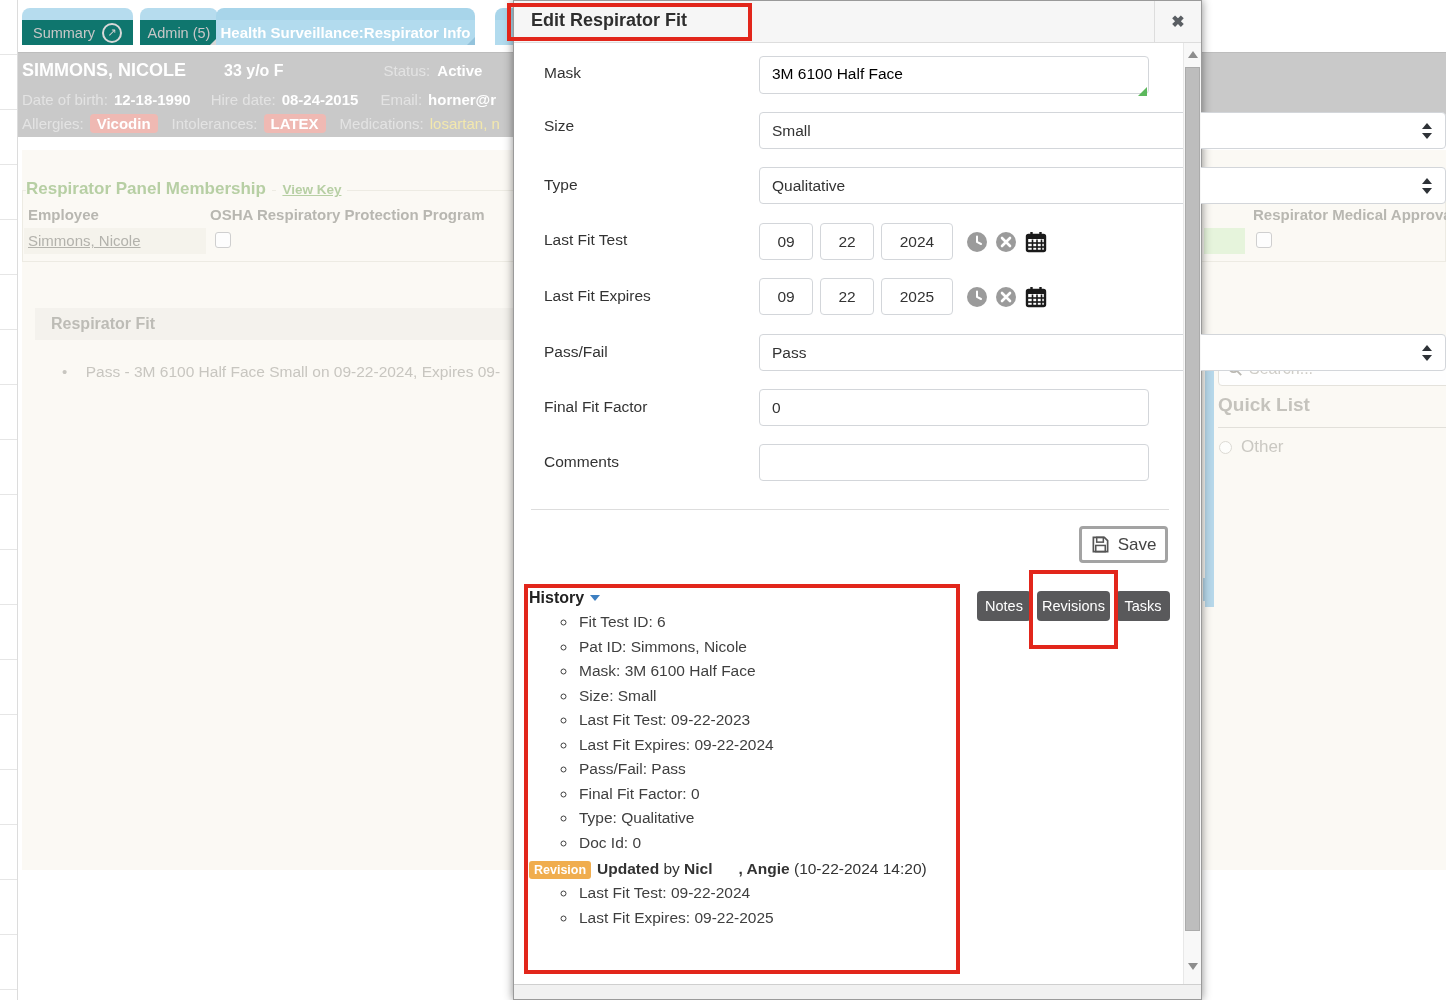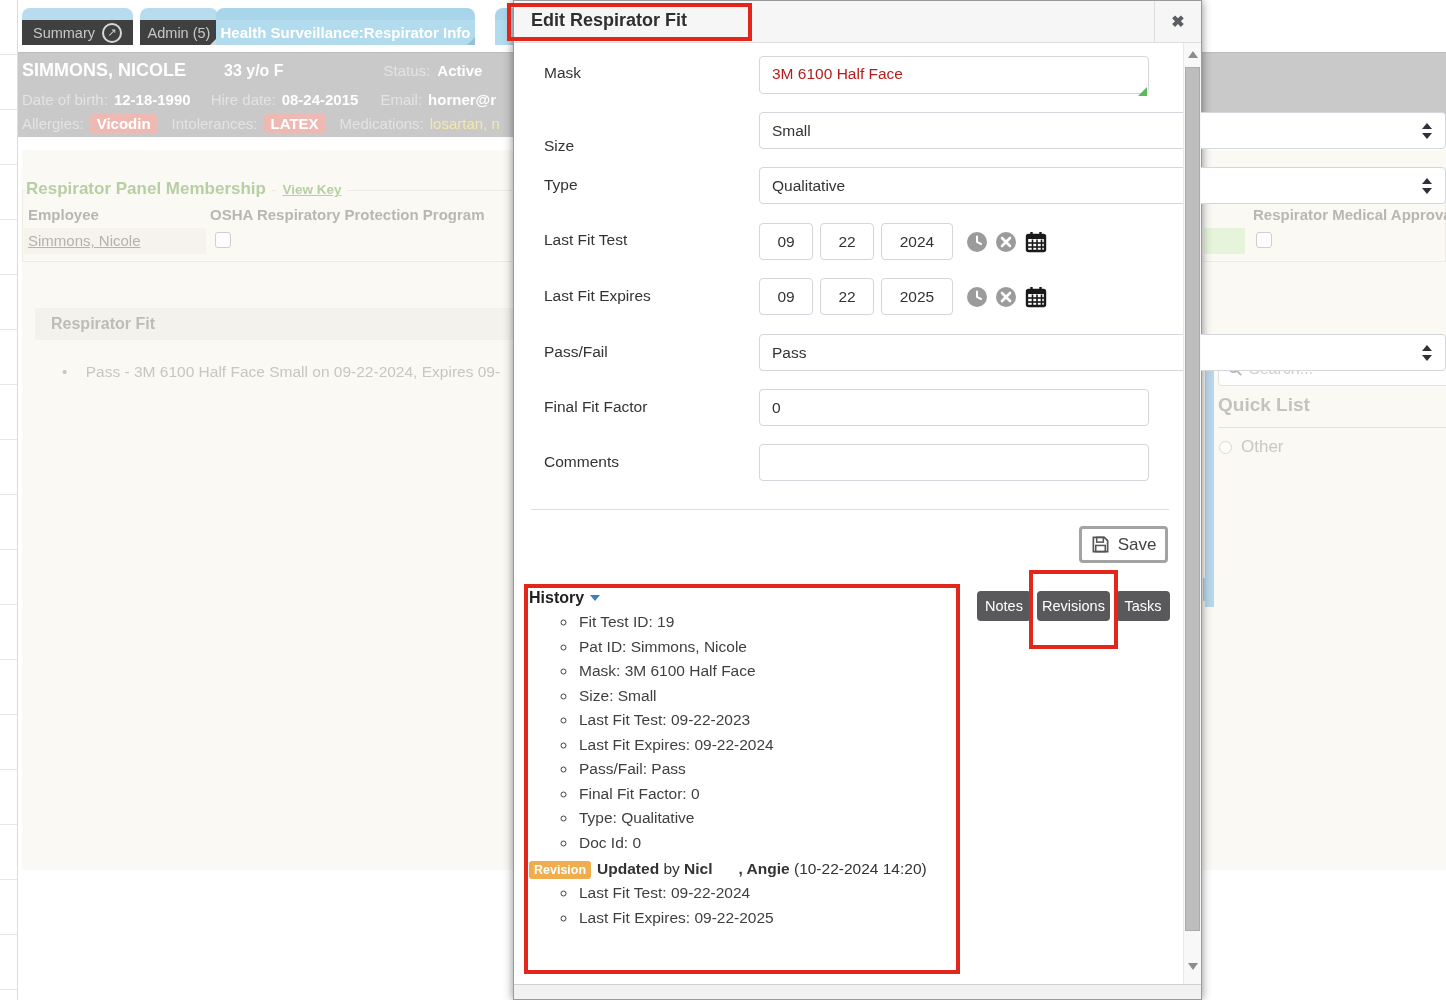--- a/index.html
+++ b/index.html
@@ -9,21 +9,21 @@
 
   .abs { position:absolute; }
 
   
   #left-strip { left:0; top:0; width:18px; height:1000px; background:#fff;
     border-right:1px solid #dcdcdc;
     background-image:repeating-linear-gradient(to bottom, transparent 0 54px, #e6e6e6 54px 55px); }
 
   .tab { position:absolute; top:8px; height:37px; }
   .tab-cap { height:12px; border-radius:8px 8px 0 0; background:#b6dcee; }
-  .tab-body { height:25px; background:#404040; display:flex; align-items:center; justify-content:center;
+  .tab-body { height:25px; background:#0f766e; display:flex; align-items:center; justify-content:center;
     gap:7px; color:#c7c7c7; font-size:14.5px; }
   .tab.active .tab-cap { background:#a8d5ea; }
   .tab.active .tab-body { background:#b2dbee; color:#fff; font-weight:bold; font-size:15px; }
   .tab-fold { position:absolute; right:0; bottom:0; width:0; height:0;
     border-left:8px solid transparent; border-bottom:8px solid #d8d8d8; }
   .tab.active .tab-fold { border-bottom-color:#93c3dc; }
   .circle-icon { width:20px; height:20px; border:2px solid #d9d9d9; border-radius:50%;
     color:#d2d2d2; font-size:11px; display:inline-flex; align-items:center; justify-content:center; }
 
   #patient-band { left:18px; top:52px; width:1428px; height:85px; background:#c9c9c9;
@@ -75,21 +75,21 @@
   .inp, .sel { width:100%; height:37px; border:1px solid #d3d6da; border-radius:4px; background:#fff;
     font-size:15.5px; color:#333; padding:0 12px; font-family:"Liberation Sans",sans-serif; }
   .sel { display:flex; align-items:center; justify-content:space-between; cursor:pointer; }
   .caret-updown { width:11px; height:16px; position:relative; }
   .caret-updown::before { content:""; position:absolute; left:0; top:0;
     border-left:5.5px solid transparent; border-right:5.5px solid transparent; border-bottom:6px solid #2e3237; }
   .caret-updown::after { content:""; position:absolute; left:0; bottom:0;
     border-left:5.5px solid transparent; border-right:5.5px solid transparent; border-top:6px solid #2e3237; }
   .mask-wrap { position:relative; }
   .mask-wrap textarea { width:100%; height:38px; border:1px solid #d3d6da; border-radius:4px; resize:none;
-    font-size:15.5px; color:#b91c1c; padding:8px 12px; font-family:"Liberation Sans",sans-serif; overflow:hidden; }
+    font-size:15.5px; color:#000000; padding:8px 12px; font-family:"Liberation Sans",sans-serif; overflow:hidden; }
   .resize-handle { position:absolute; right:2px; bottom:2px; width:0; height:0;
     border-left:9px solid transparent; border-bottom:9px solid #5cb85c; }
   .dinp { height:37px; border:1px solid #d3d6da; border-radius:4px; text-align:center;
     font-size:15.5px; color:#333; font-family:"Liberation Sans",sans-serif; }
   .icon-btn { display:inline-flex; cursor:pointer; }
 
   .mdivider { position:absolute; left:17px; width:638px; border-top:1px solid #ddd; }
   #save-btn { position:absolute; left:565px; top:525px; width:89px; height:37px; background:#fff;
     border:3px solid #a3a3a3; border-radius:4px; display:flex; align-items:center; justify-content:center;
     gap:8px; font-size:17px; color:#444; cursor:pointer; }
@@ -235,21 +235,21 @@
 
     <div>
       <label class="mlabel" style="top:63px;">Mask</label>
       <div class="mctl mask-wrap" style="top:55px;">
         <textarea style="">3M 6100 Half Face</textarea>
         <span class="resize-handle"></span>
       </div>
     </div>
 
     <div>
-      <label class="mlabel" style="top:136px;">Size</label>
+      <label class="mlabel" style="top:116px;">Size</label>
       <div class="mctl sel" style="top:111px;">
         <span>Small</span>
         <span class="caret-updown"></span>
       </div>
     </div>
 
     <div>
       <label class="mlabel" style="top:175px;">Type</label>
       <div class="mctl sel" style="top:166px;">
         <span>Qualitative</span>
@@ -358,21 +358,21 @@
       <span>Save</span>
     </button>
 
     <div id="history">
       <span class="hist-title">
         <span>History</span>
         <span class="caret-down-blue"></span>
       </span>
 
       <ul>
-        <li>Fit Test ID: 19</li>
+        <li>Fit Test ID: 6</li>
         <li>Pat ID: Simmons, Nicole</li>
         <li>Mask: 3M 6100 Half Face</li>
         <li>Size: Small</li>
         <li>Last Fit Test: 09-22-2023</li>
         <li>Last Fit Expires: 09-22-2024</li>
         <li>Pass/Fail: Pass</li>
         <li>Final Fit Factor: 0</li>
         <li>Type: Qualitative</li>
         <li>Doc Id: 0</li>
       </ul>

